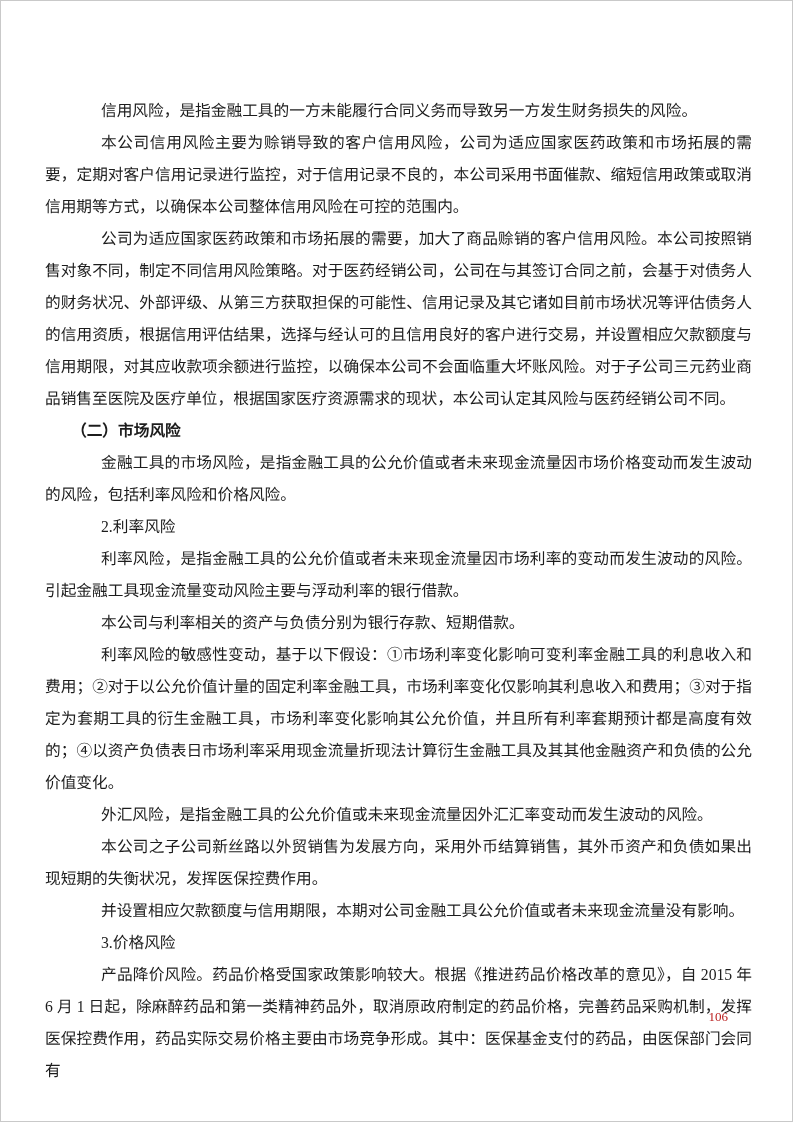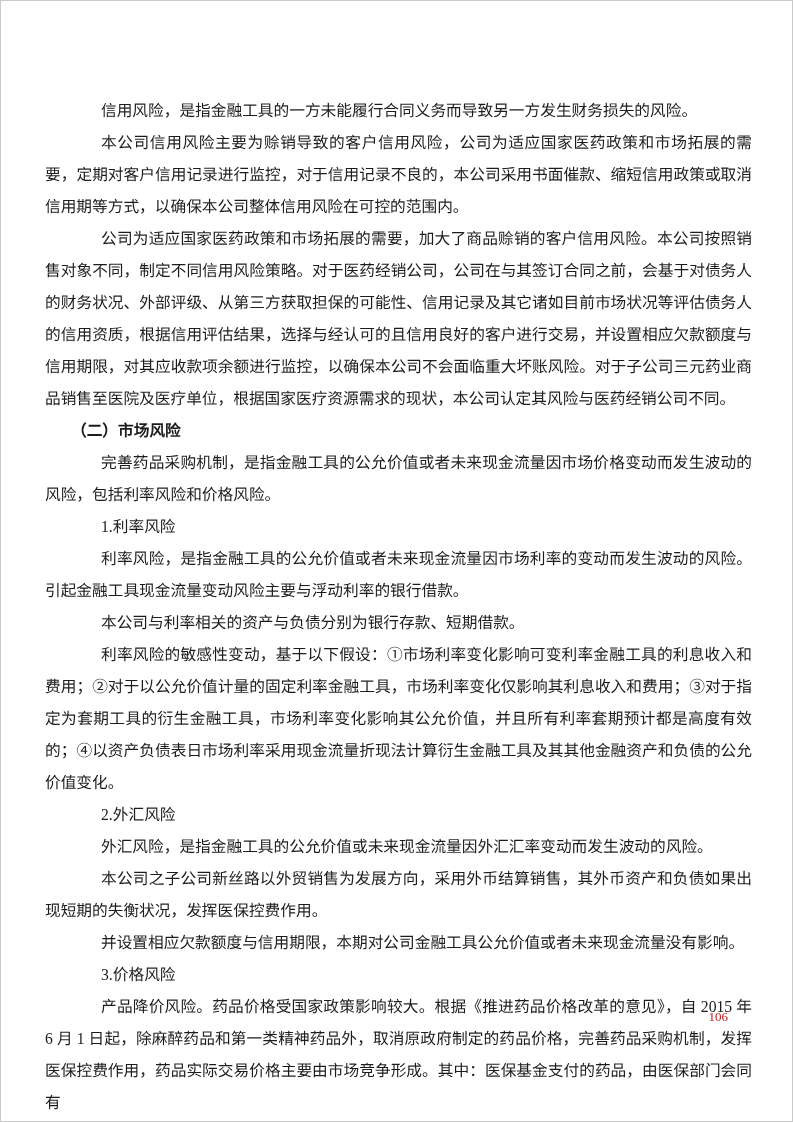--- a/index.html
+++ b/index.html
@@ -53,28 +53,27 @@
 <body>
 
 <div class="page">
 
   <p class="para">信用风险，是指金融工具的一方未能履行合同义务而导致另一方发生财务损失的风险。</p>
   <p class="para">本公司信用风险主要为赊销导致的客户信用风险，公司为适应国家医药政策和市场拓展的需要，定期对客户信用记录进行监控，对于信用记录不良的，本公司采用书面催款、缩短信用政策或取消信用期等方式，以确保本公司整体信用风险在可控的范围内。</p>
   <p class="para">公司为适应国家医药政策和市场拓展的需要，加大了商品赊销的客户信用风险。本公司按照销售对象不同，制定不同信用风险策略。对于医药经销公司，公司在与其签订合同之前，会基于对债务人的财务状况、外部评级、从第三方获取担保的可能性、信用记录及其它诸如目前市场状况等评估债务人的信用资质，根据信用评估结果，选择与经认可的且信用良好的客户进行交易，并设置相应欠款额度与信用期限，对其应收款项余额进行监控，以确保本公司不会面临重大坏账风险。对于子公司三元药业商品销售至医院及医疗单位，根据国家医疗资源需求的现状，本公司认定其风险与医药经销公司不同。</p>
 
   <p class="para heading">（二）市场风险</p>
 
-  <p class="para">完善药品采购机制，是指金融工具的公允价值或者未来现金流量因市场价格变动而发生波动的风险，包括利率风险和价格风险。</p>
+  <p class="para">金融工具的市场风险，是指金融工具的公允价值或者未来现金流量因市场价格变动而发生波动的风险，包括利率风险和价格风险。</p>
 
-  <p class="para subheading">1.利率风险</p>
+  <p class="para subheading">2.利率风险</p>
   <p class="para">利率风险，是指金融工具的公允价值或者未来现金流量因市场利率的变动而发生波动的风险。引起金融工具现金流量变动风险主要与浮动利率的银行借款。</p>
   <p class="para subheading">本公司与利率相关的资产与负债分别为银行存款、短期借款。</p>
   <p class="para">利率风险的敏感性变动，基于以下假设：①市场利率变化影响可变利率金融工具的利息收入和费用；②对于以公允价值计量的固定利率金融工具，市场利率变化仅影响其利息收入和费用；③对于指定为套期工具的衍生金融工具，市场利率变化影响其公允价值，并且所有利率套期预计都是高度有效的；④以资产负债表日市场利率采用现金流量折现法计算衍生金融工具及其其他金融资产和负债的公允价值变化。</p>
 
-  <p class="para subheading">2.外汇风险</p>
   <p class="para subheading">外汇风险，是指金融工具的公允价值或未来现金流量因外汇汇率变动而发生波动的风险。</p>
   <p class="para">本公司之子公司新丝路以外贸销售为发展方向，采用外币结算销售，其外币资产和负债如果出现短期的失衡状况，发挥医保控费作用。</p>
   <p class="para subheading">并设置相应欠款额度与信用期限，本期对公司金融工具公允价值或者未来现金流量没有影响。</p>
 
   <p class="para subheading">3.价格风险</p>
   <p class="para continued">产品降价风险。药品价格受国家政策影响较大。根据《推进药品价格改革的意见》，自 2015 年 6 月 1 日起，除麻醉药品和第一类精神药品外，取消原政府制定的药品价格，完善药品采购机制，发挥医保控费作用，药品实际交易价格主要由市场竞争形成。其中：医保基金支付的药品，由医保部门会同有</p>
 
   <div class="page-number">106</div>
 
 </div>

